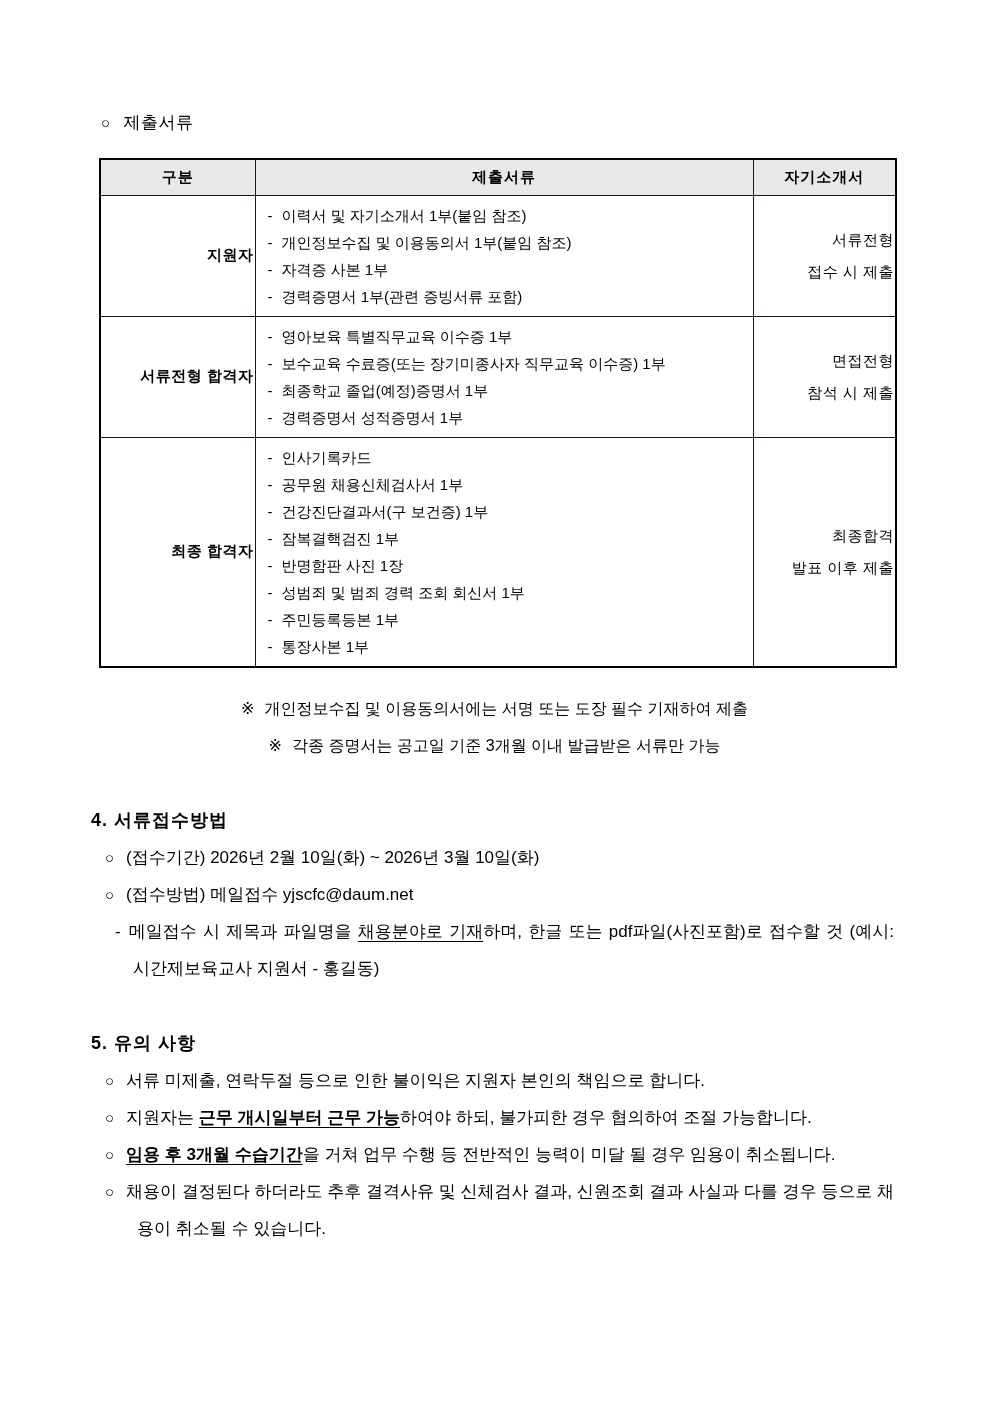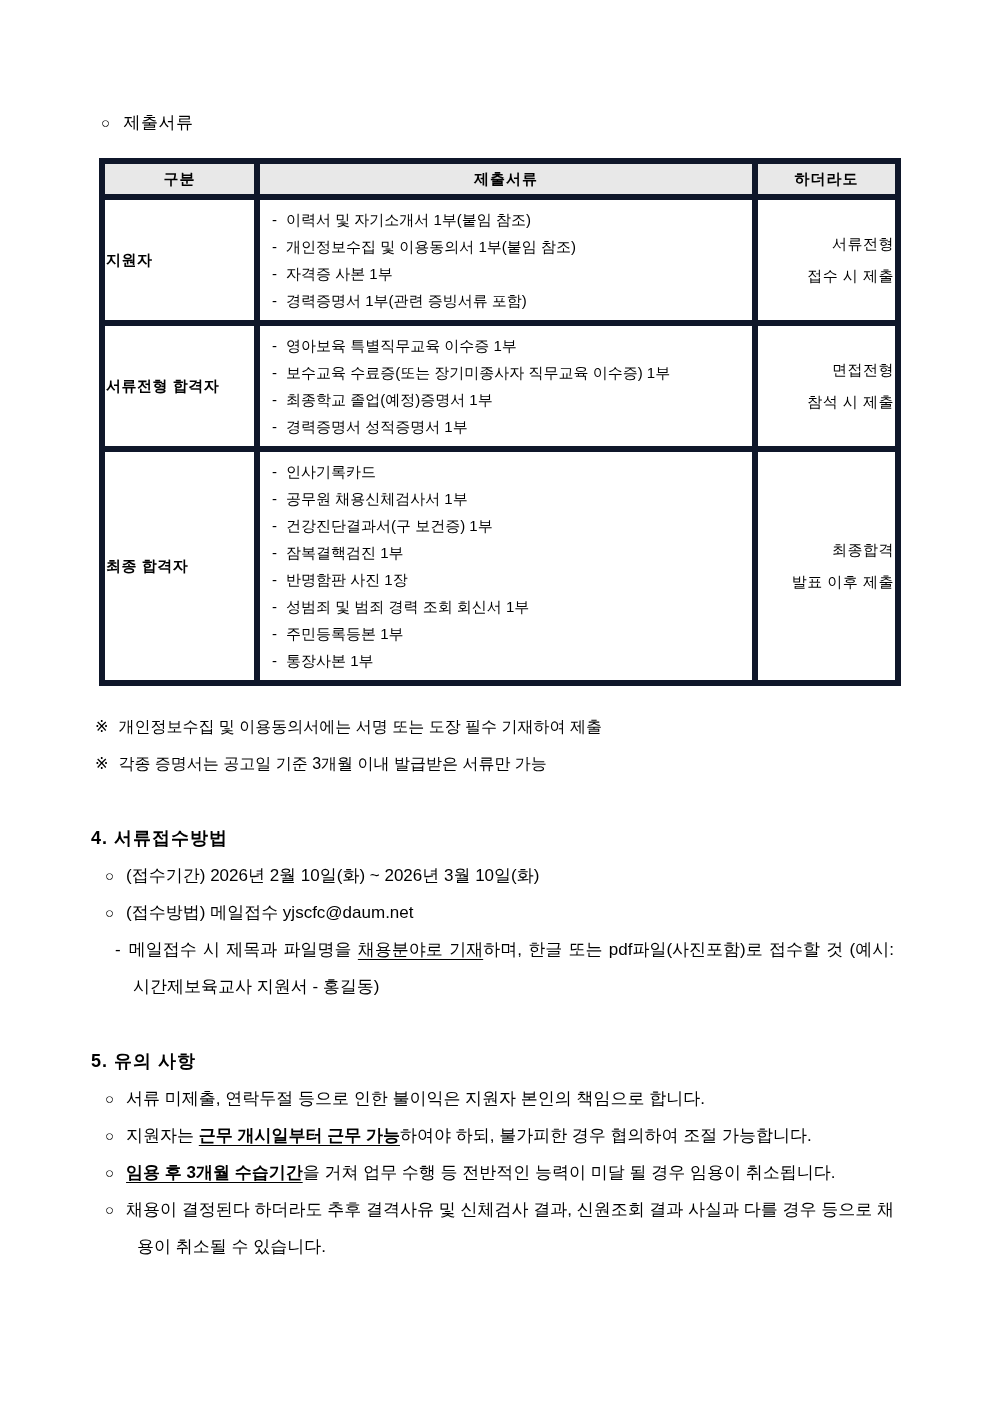--- a/index.html
+++ b/index.html
@@ -27,35 +27,35 @@
 
   
   table.docs-table {
     border-collapse: collapse;
     table-layout: fixed;
     width: 796px;
     margin-left: 4px;
     border: 2px solid #000;
   }
   table.docs-table th, table.docs-table td {
-    border: 6px solid #0f172a;
+    border: 1px solid #0f172a;
   }
   col.c1 { width: 155px; }
   col.c2 { width: 498px; }
   col.c3 { width: 143px; }
   th {
     background: #e8e8e8;
     font-size: 15px;
     font-weight: bold;
     height: 36px;
     text-align: center;
     letter-spacing: 1px;
   }
   td.cat {
-    text-align: left;
+    text-align: right;
     vertical-align: middle;
     font-weight: bold;
     font-size: 15px;
     letter-spacing: 0.5px;
   }
   td.docs {
     padding: 6px 8px 6px 12px;
     font-size: 15px;
     vertical-align: middle;
   }
@@ -63,21 +63,21 @@
   .doc-line .dash { margin-right: 9px; }
   td.timing {
     text-align: right;
     vertical-align: middle;
     font-size: 15px;
     line-height: 32px;
     letter-spacing: 0.5px;
   }
 
   
-  .notes { margin: 22px 0 0 0; font-size: 16px; }
+  .notes { margin: 22px 0 0 0; font-size: 16px; text-align: center; }
   .note-line { line-height: 37px; }
   .note-line .note-mark { margin-right: 10px; }
 
   
   .section { margin-top: 38px; font-size: 17px; }
   .section-heading {
     font-size: 18px;
     font-weight: bold;
     letter-spacing: 1px;
     line-height: 37px;
@@ -108,21 +108,21 @@
   <table class="docs-table">
     <colgroup>
         <col class="c1">
         <col class="c2">
         <col class="c3">
       </colgroup>
     <thead>
       <tr>
         <th>구분</th>
         <th>제출서류</th>
-        <th>하더라도</th>
+        <th>자기소개서</th>
       </tr>
     </thead>
     <tbody>
       <tr>
         <td class="cat">지원자</td>
         <td class="docs">
           <div class="doc-line"><span class="dash">-</span><span>이력서 및 자기소개서 1부(붙임 참조)</span></div>
           <div class="doc-line"><span class="dash">-</span><span>개인정보수집 및 이용동의서 1부(붙임 참조)</span></div>
           <div class="doc-line"><span class="dash">-</span><span>자격증 사본 1부</span></div>
           <div class="doc-line"><span class="dash">-</span><span>경력증명서 1부(관련 증빙서류 포함)</span></div>

